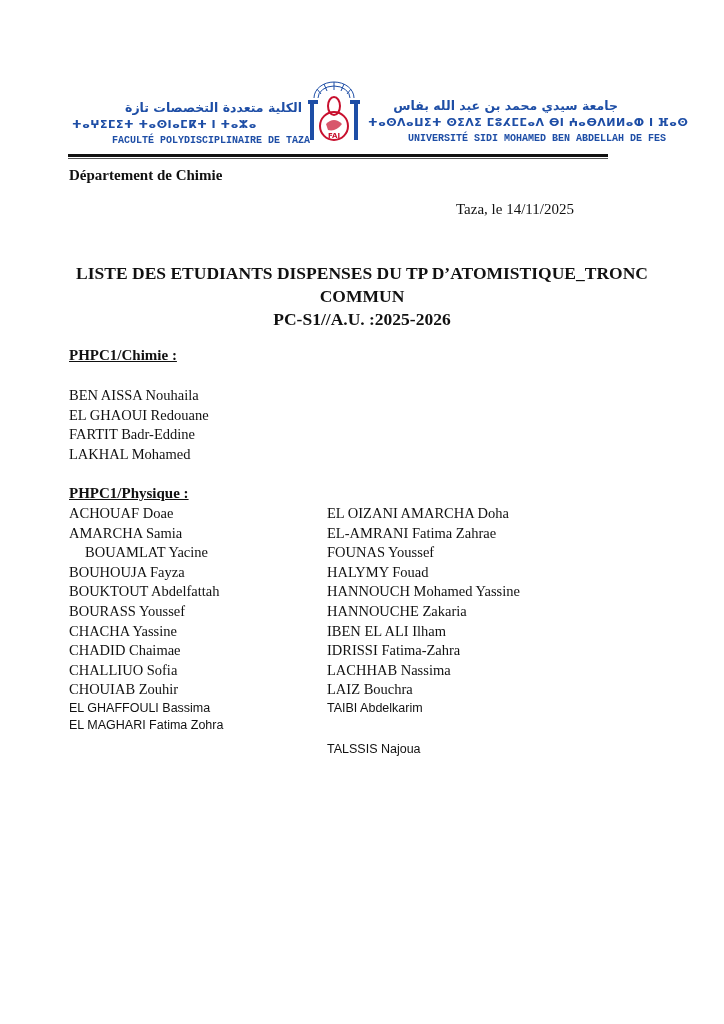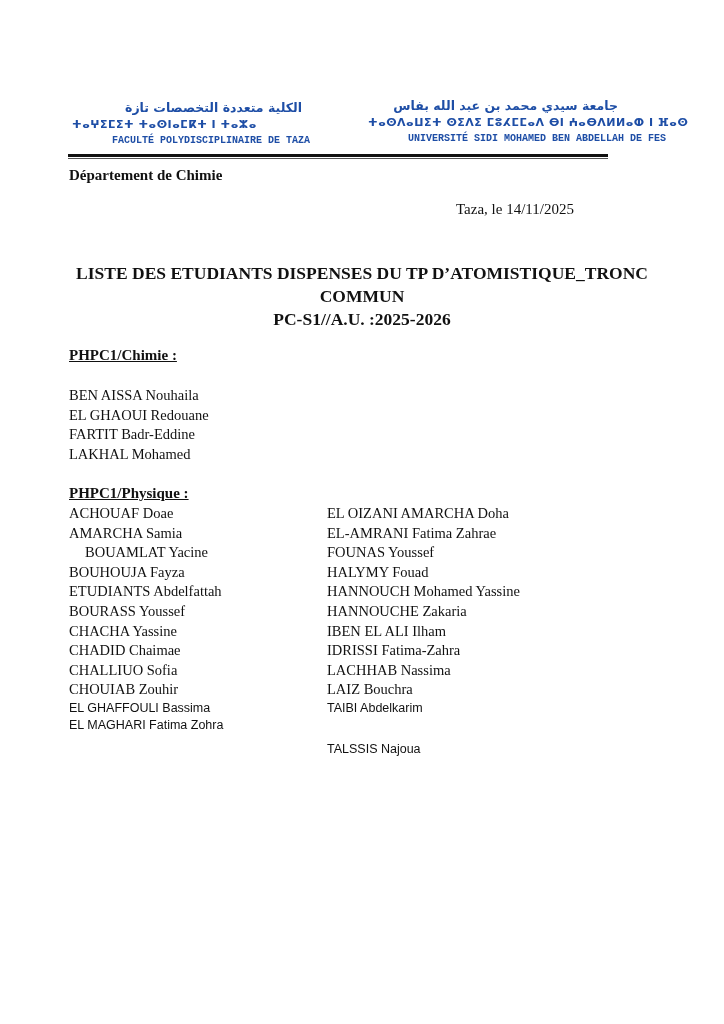--- a/index.html
+++ b/index.html
@@ -24,20 +24,44 @@
 </head>
 <body>
 
 <div class="header">
   <div class="hdr-left">
     <div class="arabic">الكلية متعددة التخصصات تازة</div>
     <div class="tifinagh">ⵜⴰⵖⵉⵎⵉⵜ ⵜⴰⵙⵏⴰⵎⴽⵜ ⵏ ⵜⴰⵣⴰ</div>
     <div class="latin-uni">FACULTÉ POLYDISCIPLINAIRE DE TAZA</div>
   </div>
 
+  <div class="logo">
+    <svg width="56" height="68" viewBox="0 0 56 68">
+
+      <g stroke="#1e4ea6" stroke-width="1" fill="none">
+        <path d="M8 18 A20 16 0 0 1 48 18"></path>
+        <path d="M12 18 A16 12 0 0 1 44 18"></path>
+        <line x1="28" y1="2" x2="28" y2="10"></line>
+        <line x1="18" y1="4" x2="21" y2="11"></line>
+        <line x1="38" y1="4" x2="35" y2="11"></line>
+        <line x1="11" y1="9" x2="15" y2="14"></line>
+        <line x1="45" y1="9" x2="41" y2="14"></line>
+      </g>
+
+      <rect x="4" y="20" width="4" height="40" fill="#1e4ea6"></rect>
+      <rect x="48" y="20" width="4" height="40" fill="#1e4ea6"></rect>
+      <rect x="2" y="20" width="10" height="4" fill="#1e4ea6"></rect>
+      <rect x="44" y="20" width="10" height="4" fill="#1e4ea6"></rect>
+
+      <ellipse cx="28" cy="26" rx="6" ry="9" fill="none" stroke="#c8102e" stroke-width="2"></ellipse>
+      <circle cx="28" cy="46" r="14" fill="none" stroke="#c8102e" stroke-width="2"></circle>
+      <path d="M20 44 Q28 36 36 44 Q30 52 22 50 Z" fill="#c8102e" opacity="0.7"></path>
+      <text x="28" y="58" text-anchor="middle" font-size="7" fill="#c8102e" font-family="DejaVu Sans, sans-serif" font-weight="bold">FAI</text>
+    </svg>
+  </div>
 
   <div class="hdr-right">
     <div class="arabic">جامعة سيدي محمد بن عبد الله بفاس</div>
     <div class="tifinagh">ⵜⴰⵙⴷⴰⵡⵉⵜ ⵙⵉⴷⵉ ⵎⵓⵃⵎⵎⴰⴷ ⴱⵏ ⵄⴰⴱⴷⵍⵍⴰⵀ ⵏ ⴼⴰⵙ</div>
     <div class="latin-uni">UNIVERSITÉ SIDI MOHAMED BEN ABDELLAH DE FES</div>
   </div>
 
   <div class="sep">
     <div class="thick"></div>
     <div class="thin"></div>
@@ -57,21 +81,21 @@
 <div class="name" style="left:69px; top:406px;">EL GHAOUI Redouane</div>
 <div class="name" style="left:69px; top:425px;">FARTIT Badr-Eddine</div>
 <div class="name" style="left:69px; top:445px;">LAKHAL Mohamed</div>
 
 <div class="section-title" style="top:485px;">PHPC1/Physique :</div>
 
 <div class="name" style="left:69px; top:504px;">ACHOUAF Doae</div>
 <div class="name" style="left:69px; top:524px;">AMARCHA Samia</div>
 <div class="name" style="left:85px; top:543px;">BOUAMLAT Yacine</div>
 <div class="name" style="left:69px; top:563px;">BOUHOUJA Fayza</div>
-<div class="name" style="left:69px; top:582px;">ETUDIANTS Abdelfattah</div>
+<div class="name" style="left:69px; top:582px;">BOUKTOUT Abdelfattah</div>
 <div class="name" style="left:69px; top:602px;">BOURASS Youssef</div>
 <div class="name" style="left:69px; top:622px;">CHACHA Yassine</div>
 <div class="name" style="left:69px; top:641px;">CHADID Chaimae</div>
 <div class="name" style="left:69px; top:661px;">CHALLIUO Sofia</div>
 <div class="name" style="left:69px; top:680px;">CHOUIAB Zouhir</div>
 <div class="name sans" style="left:69px; top:699px;">EL GHAFFOULI Bassima</div>
 <div class="name sans" style="left:69px; top:716px;">EL MAGHARI Fatima Zohra</div>
 
 <div class="name" style="left:327px; top:504px;">EL OIZANI AMARCHA Doha</div>
 <div class="name" style="left:327px; top:524px;">EL-AMRANI Fatima Zahrae</div>

